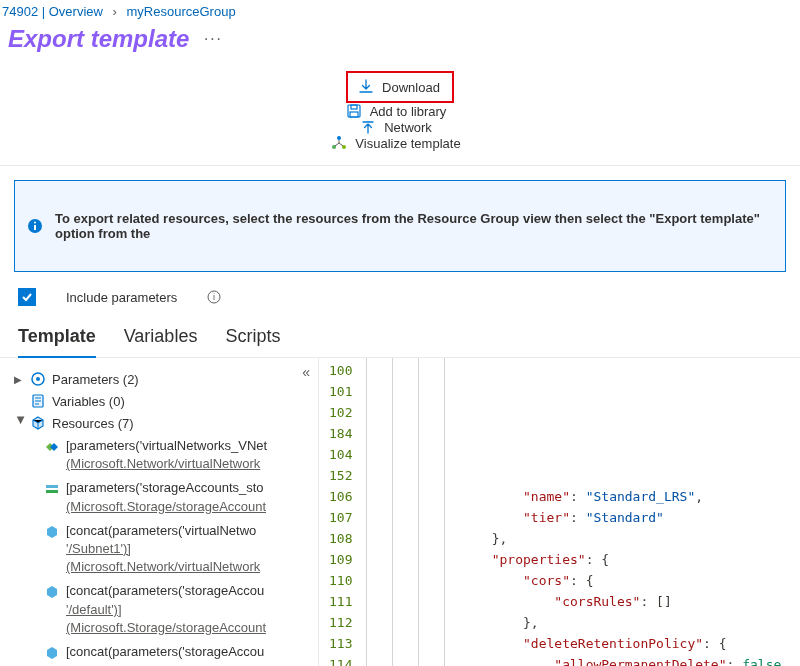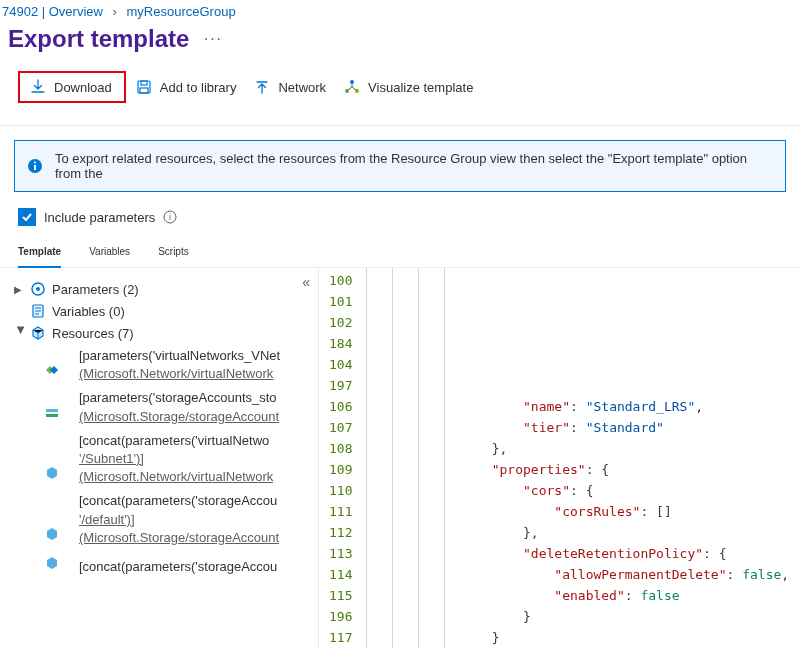--- a/index.html
+++ b/index.html
@@ -19,74 +19,78 @@
 .breadcrumb a { color: #0066b8; text-decoration: none; }
 .breadcrumb .sep { color: #605e5c; margin: 0 6px; }
 .page-title-row {
   display: flex;
   align-items: center;
   padding: 4px 8px 10px 8px;
 }
 .page-title {
   font-size: 24px;
   font-weight: 600;
-  color: #4c1d95;
+  color: #8b5cf6;
+  font-style: italic;
 }
 .more { margin-left: 14px; color: #605e5c; font-size: 16px; letter-spacing: 1px; }
 .toolbar {
   display: flex;
   align-items: center;
-  padding: 8px 8px 22px 18px;
+  padding: 8px 8px 14px 18px;
   border-bottom: 1px solid #edebe9;
+  flex-direction: column;
 }
 .tb-item {
   display: flex;
   align-items: center;
   margin-right: 18px;
   cursor: pointer;
   color: #323130;
 }
 .tb-item svg, .tb-item .ic { margin-right: 8px; }
 .download-highlight {
   border: 2px solid #e3000f;
   padding: 6px 12px 6px 10px;
   margin-right: 10px;
 }
 .info-banner {
   margin: 14px 14px 12px 14px;
-  padding: 10px 12px;
+  padding: 30px 12px;
   background: #f0f6ff;
   border: 1px solid #0078d4;
   display: flex;
   align-items: center;
+  font-weight: bold;
 }
 .info-banner .ic { color: #0078d4; margin-right: 12px; flex-shrink:0; }
 .checkbox-row {
   display: flex;
   align-items: center;
   padding: 4px 18px 12px 18px;
+  gap: 22px;
 }
 .checkbox {
   width: 18px; height: 18px;
   background: #0078d4;
   display: flex; align-items: center; justify-content: center;
   margin-right: 8px;
 }
 .checkbox svg { stroke: #fff; }
 .info-ic { margin-left: 8px; color: #605e5c; }
 .tabs {
   display: flex;
   padding: 0 18px;
   border-bottom: 1px solid #edebe9;
 }
 .tab {
   padding: 8px 0 10px 0;
   margin-right: 28px;
   cursor: pointer;
-  font-size: 10px;
+  font-size: 18px;
   color: #323130;
   position: relative;
 }
 .tab.active { font-weight: 600; }
 .tab.active::after {
   content: "";
   position: absolute;
   left: 0; right: 0; bottom: -1px;
   height: 2px;
   background: #0078d4;
@@ -115,24 +119,23 @@
   padding: 3px 0;
   white-space: nowrap;
 }
 .tree-row .caret { width: 14px; color: #605e5c; font-size: 10px; }
 .tree-row .ic { margin: 0 6px 0 2px; }
 .tree-sub {
   padding-left: 30px;
 }
 .tree-sub .item {
   display: flex;
-  align-items: flex-end;
+  align-items: flex-start;
   padding: 3px 0;
   line-height: 1.4;
-  gap: 13px;
 }
 .tree-sub .item .ic { margin-right: 6px; margin-top: 2px; flex-shrink:0; }
 .tree-sub .item .txt { white-space: normal; overflow: hidden; }
 .tree-sub .item .sub { color: #605e5c; display:block;text-decoration:underline; }
 .code-pane {
   flex: 1;
   display: flex;
   font-family: Consolas, Menlo, monospace;
   font-size: 13px;
   line-height: 21px;
@@ -295,21 +298,21 @@
           <span class="ic"><svg width="16" height="16" viewBox="0 0 16 16">
               <path d="M8 2l5 3v6l-5 3-5-3V5z" fill="#50b0e3"></path>
             </svg></span>
           <span class="txt"><span class="main">[concat(parameters('storageAccou</span></span>
         </div>
       </div>
 
   </div>
 
   <div class="code-pane">
-    <div class="gutter" id="gutter"><div>100</div><div>101</div><div>102</div><div>184</div><div>104</div><div>197</div><div>106</div><div>107</div><div>108</div><div>109</div><div>110</div><div>111</div><div>112</div><div>113</div><div>114</div><div>115</div><div>196</div><div>117</div></div>
+    <div class="gutter" id="gutter"><div>100</div><div>101</div><div>102</div><div>184</div><div>104</div><div>152</div><div>106</div><div>107</div><div>108</div><div>109</div><div>110</div><div>111</div><div>112</div><div>113</div><div>114</div><div>115</div><div>196</div><div>117</div></div>
     <div class="code-body" id="code-body">
       <div class="guide" style="left:0px"></div>
       <div class="guide" style="left:26px"></div>
       <div class="guide" style="left:52px"></div>
       <div class="guide" style="left:78px"></div>
     <div>                    <span class="tok-key">"name"</span><span class="tok-punc">: </span><span class="tok-str">"Standard_LRS"</span><span class="tok-punc">,</span></div><div>                    <span class="tok-key">"tier"</span><span class="tok-punc">: </span><span class="tok-str">"Standard"</span></div><div>                <span class="tok-punc">},</span></div><div>                <span class="tok-key">"properties"</span><span class="tok-punc">: {</span></div><div>                    <span class="tok-key">"cors"</span><span class="tok-punc">: {</span></div><div>                        <span class="tok-key">"corsRules"</span><span class="tok-punc">: []</span></div><div>                    <span class="tok-punc">},</span></div><div>                    <span class="tok-key">"deleteRetentionPolicy"</span><span class="tok-punc">: {</span></div><div>                        <span class="tok-key">"allowPermanentDelete"</span><span class="tok-punc">: </span><span class="tok-bool">false</span><span class="tok-punc">,</span></div><div>                        <span class="tok-key">"enabled"</span><span class="tok-punc">: </span><span class="tok-bool">false</span></div><div>                    <span class="tok-punc">}</span></div><div>                <span class="tok-punc">}</span></div></div>
   </div>
 
 </div>
 

